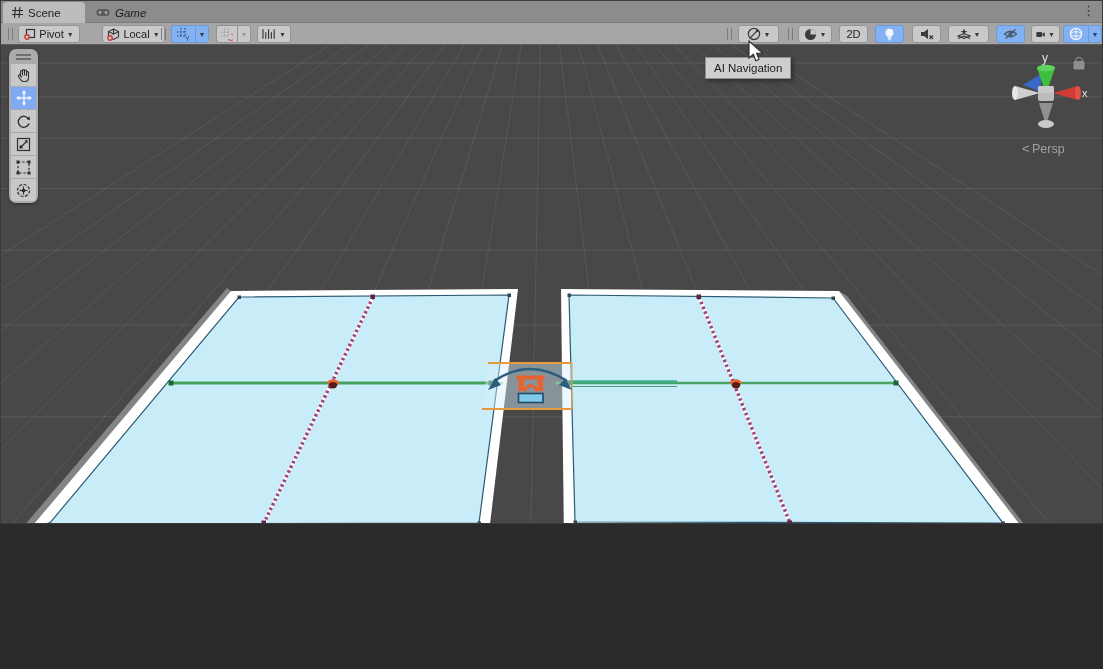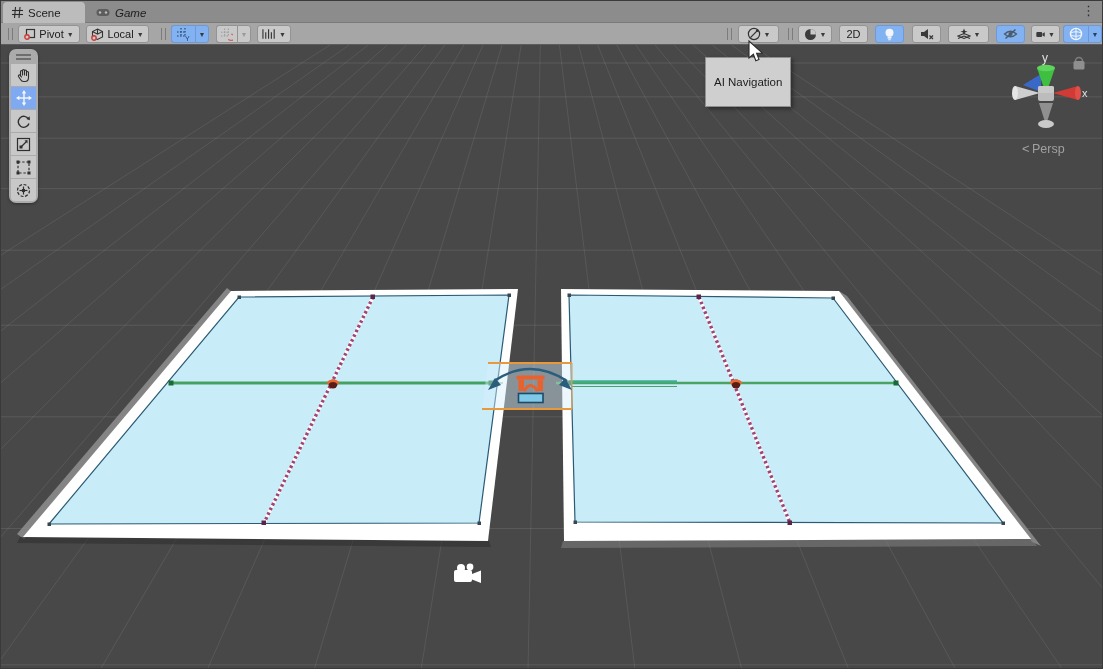--- a/index.html
+++ b/index.html
@@ -1,17 +1,17 @@
 <!DOCTYPE html>
 <html><head>
 <meta charset="utf-8">
 <style>
   html,body{margin:0;padding:0;background:#2b2b2b;}
   *{box-sizing:border-box;font-family:"Liberation Sans",sans-serif;}
-  #window{position:relative;width:1103px;height:669px;overflow:hidden;background:#484848;border:1px solid #3a3a3a;}
+  #window{position:relative;width:1103px;height:524px;overflow:hidden;background:#484848;border:1px solid #3a3a3a;}
   
   #tab-row{position:absolute;left:0;top:0;width:100%;height:22px;background:#8c8c8c;border-bottom:1px solid #7a7a7a;}
   .tab{position:absolute;top:1px;height:21px;display:flex;align-items:center;gap:5px;padding:0 9px;font-size:11.5px;color:#1e1e1e;}
   #tab-scene{left:2px;width:82px;background:#bcbcbc;border-radius:4px 4px 0 0;}
   #tab-game{left:86px;font-style:italic;}
   #tab-menu{position:absolute;right:8px;top:2px;font-size:13px;color:#2c2c2c;width:12px;text-align:center;cursor:default;}
   #toolbar-row{position:absolute;left:0;top:22px;width:100%;height:22px;background:#a6a6a6;border-bottom:1px solid #5c5c5c;}
   .tb{position:absolute;top:2px;height:18px;background:#c9c9c9;border:1px solid #939393;border-radius:3px;display:flex;align-items:center;justify-content:center;gap:3px;font-size:11px;color:#202020;padding:0 4px;}
   .tb.blue{background:#82b2f2;border-color:#6d99d8;}
   .tb.seg-l{border-radius:3px 0 0 3px;border-right:none;}
@@ -23,21 +23,21 @@
   #scene{position:absolute;left:0;top:44px;width:1103px;height:625px;background:#484848;}
   #scene-svg{position:absolute;left:0;top:0;}
   
   #tool-strip{position:absolute;left:8px;top:4px;width:29px;background:#ababab;border-radius:7px;padding:3px 2px 2px 2px;box-shadow:0 1px 3px rgba(0,0,0,.35);}
   #strip-handle{width:15px;margin:2px auto 4px auto;border-top:2px solid #6e6e6e;border-bottom:2px solid #6e6e6e;height:6px;}
   .tool{width:25px;height:22px;background:#c8c8c8;display:flex;align-items:center;justify-content:center;margin-bottom:1px;}
   .tool:first-of-type{border-radius:4px 4px 0 0;}
   .tool:last-of-type{border-radius:0 0 4px 4px;margin-bottom:0;}
   .tool.active{background:#7fa9f0;}
   
-  #tooltip{position:absolute;left:704px;top:56px;background:#cfcfcf;border:1px solid #8f8f8f;color:#1c1c1c;font-size:11.5px;padding:18px 8px;box-shadow:2px 2px 4px rgba(0,0,0,.4);white-space:nowrap;}
+  #tooltip{position:absolute;left:704px;top:56px;background:#cfcfcf;border:1px solid #8f8f8f;color:#1c1c1c;font-size:11.5px;padding:4px 8px;box-shadow:2px 2px 4px rgba(0,0,0,.4);white-space:nowrap;}
   #cursor{position:absolute;left:745px;top:39px;}
 </style>
 </head>
 <body>
 
 <div id="window">
 
   <div id="tab-row">
     <div class="tab" id="tab-scene">
       <svg width="11" height="11" viewBox="0 0 11 11">
@@ -66,21 +66,21 @@
 
     <div class="tb" style="left:17px;width:62px">
       <svg width="12" height="12" viewBox="0 0 12 12">
           <rect x="2.5" y="1.5" width="8" height="8" fill="none" stroke="#333" stroke-width="1.2"></rect>
           <circle cx="3" cy="9" r="2.2" fill="#c9c9c9" stroke="#d03a34" stroke-width="1.4"></circle>
         </svg>
       <span>Pivot</span>
       <span class="dd">▼</span>
     </div>
 
-    <div class="tb" style="left:85px;width:63px">
+    <div class="tb" style="left:101px;width:63px">
       <svg width="13" height="13" viewBox="0 0 13 13">
           <path d="M6.5 1 L11.5 3.5 L11.5 9 L6.5 11.5 L1.5 9 L1.5 3.5 Z M6.5 1 L6.5 6.2 M1.5 3.5 L6.5 6.2 L11.5 3.5" fill="none" stroke="#333" stroke-width="1.1"></path>
           <circle cx="3" cy="10" r="2.2" fill="#c9c9c9" stroke="#d03a34" stroke-width="1.4"></circle>
         </svg>
       <span>Local</span>
       <span class="dd">▼</span>
     </div>
 
     <div class="handle" style="left:160px"></div>
 

